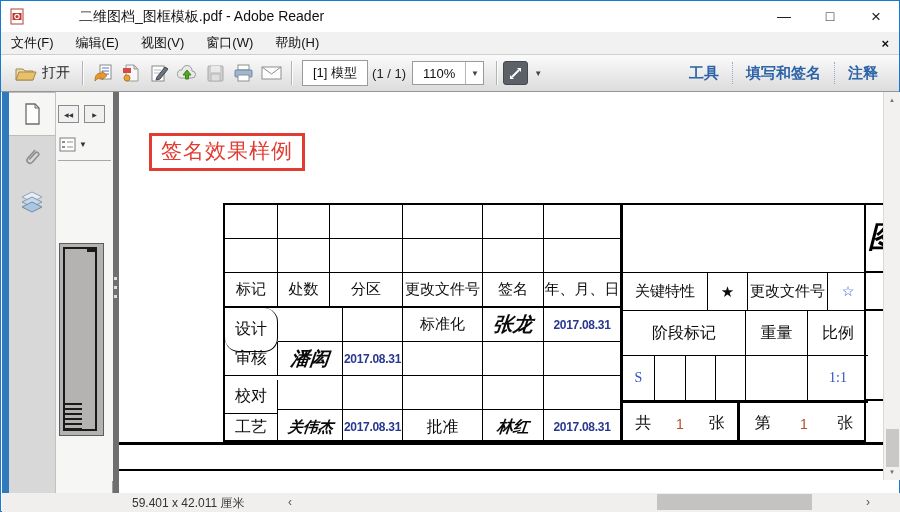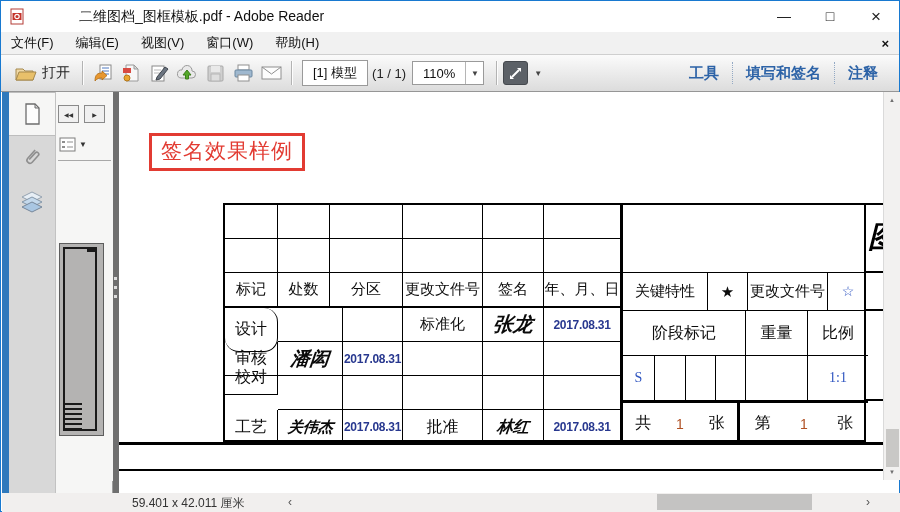--- a/index.html
+++ b/index.html
@@ -297,21 +297,21 @@
       <div class="c" style="left:53px;top:137px;width:65px;height:34px;">
           <span class="sig" style="font-size:19px;">潘闳</span>
         </div>
       <div class="c" style="left:118px;top:137px;width:60px;height:34px;">
           <span class="date">2017.08.31</span>
         </div>
       <div class="c" style="left:178px;top:137px;width:80px;height:34px;"></div>
       <div class="c" style="left:258px;top:137px;width:61px;height:34px;"></div>
       <div class="c" style="left:319px;top:137px;width:77px;height:34px;"></div>
 
-      <div class="c lab" style="left:0;top:156px;width:53px;height:34px;">校对</div>
+      <div class="c lab" style="left:0;top:175px;width:53px;height:34px;">校对</div>
       <div class="c" style="left:53px;top:171px;width:65px;height:34px;"></div>
       <div class="c" style="left:118px;top:171px;width:60px;height:34px;"></div>
       <div class="c" style="left:178px;top:171px;width:80px;height:34px;"></div>
       <div class="c" style="left:258px;top:171px;width:61px;height:34px;"></div>
       <div class="c" style="left:319px;top:171px;width:77px;height:34px;"></div>
 
       <div class="c lab noB" style="left:0;top:205px;width:53px;height:34px;">工艺</div>
       <div class="c noB" style="left:53px;top:205px;width:65px;height:34px;">
           <span class="sig" style="font-size:15px;">关伟杰</span>
         </div>

